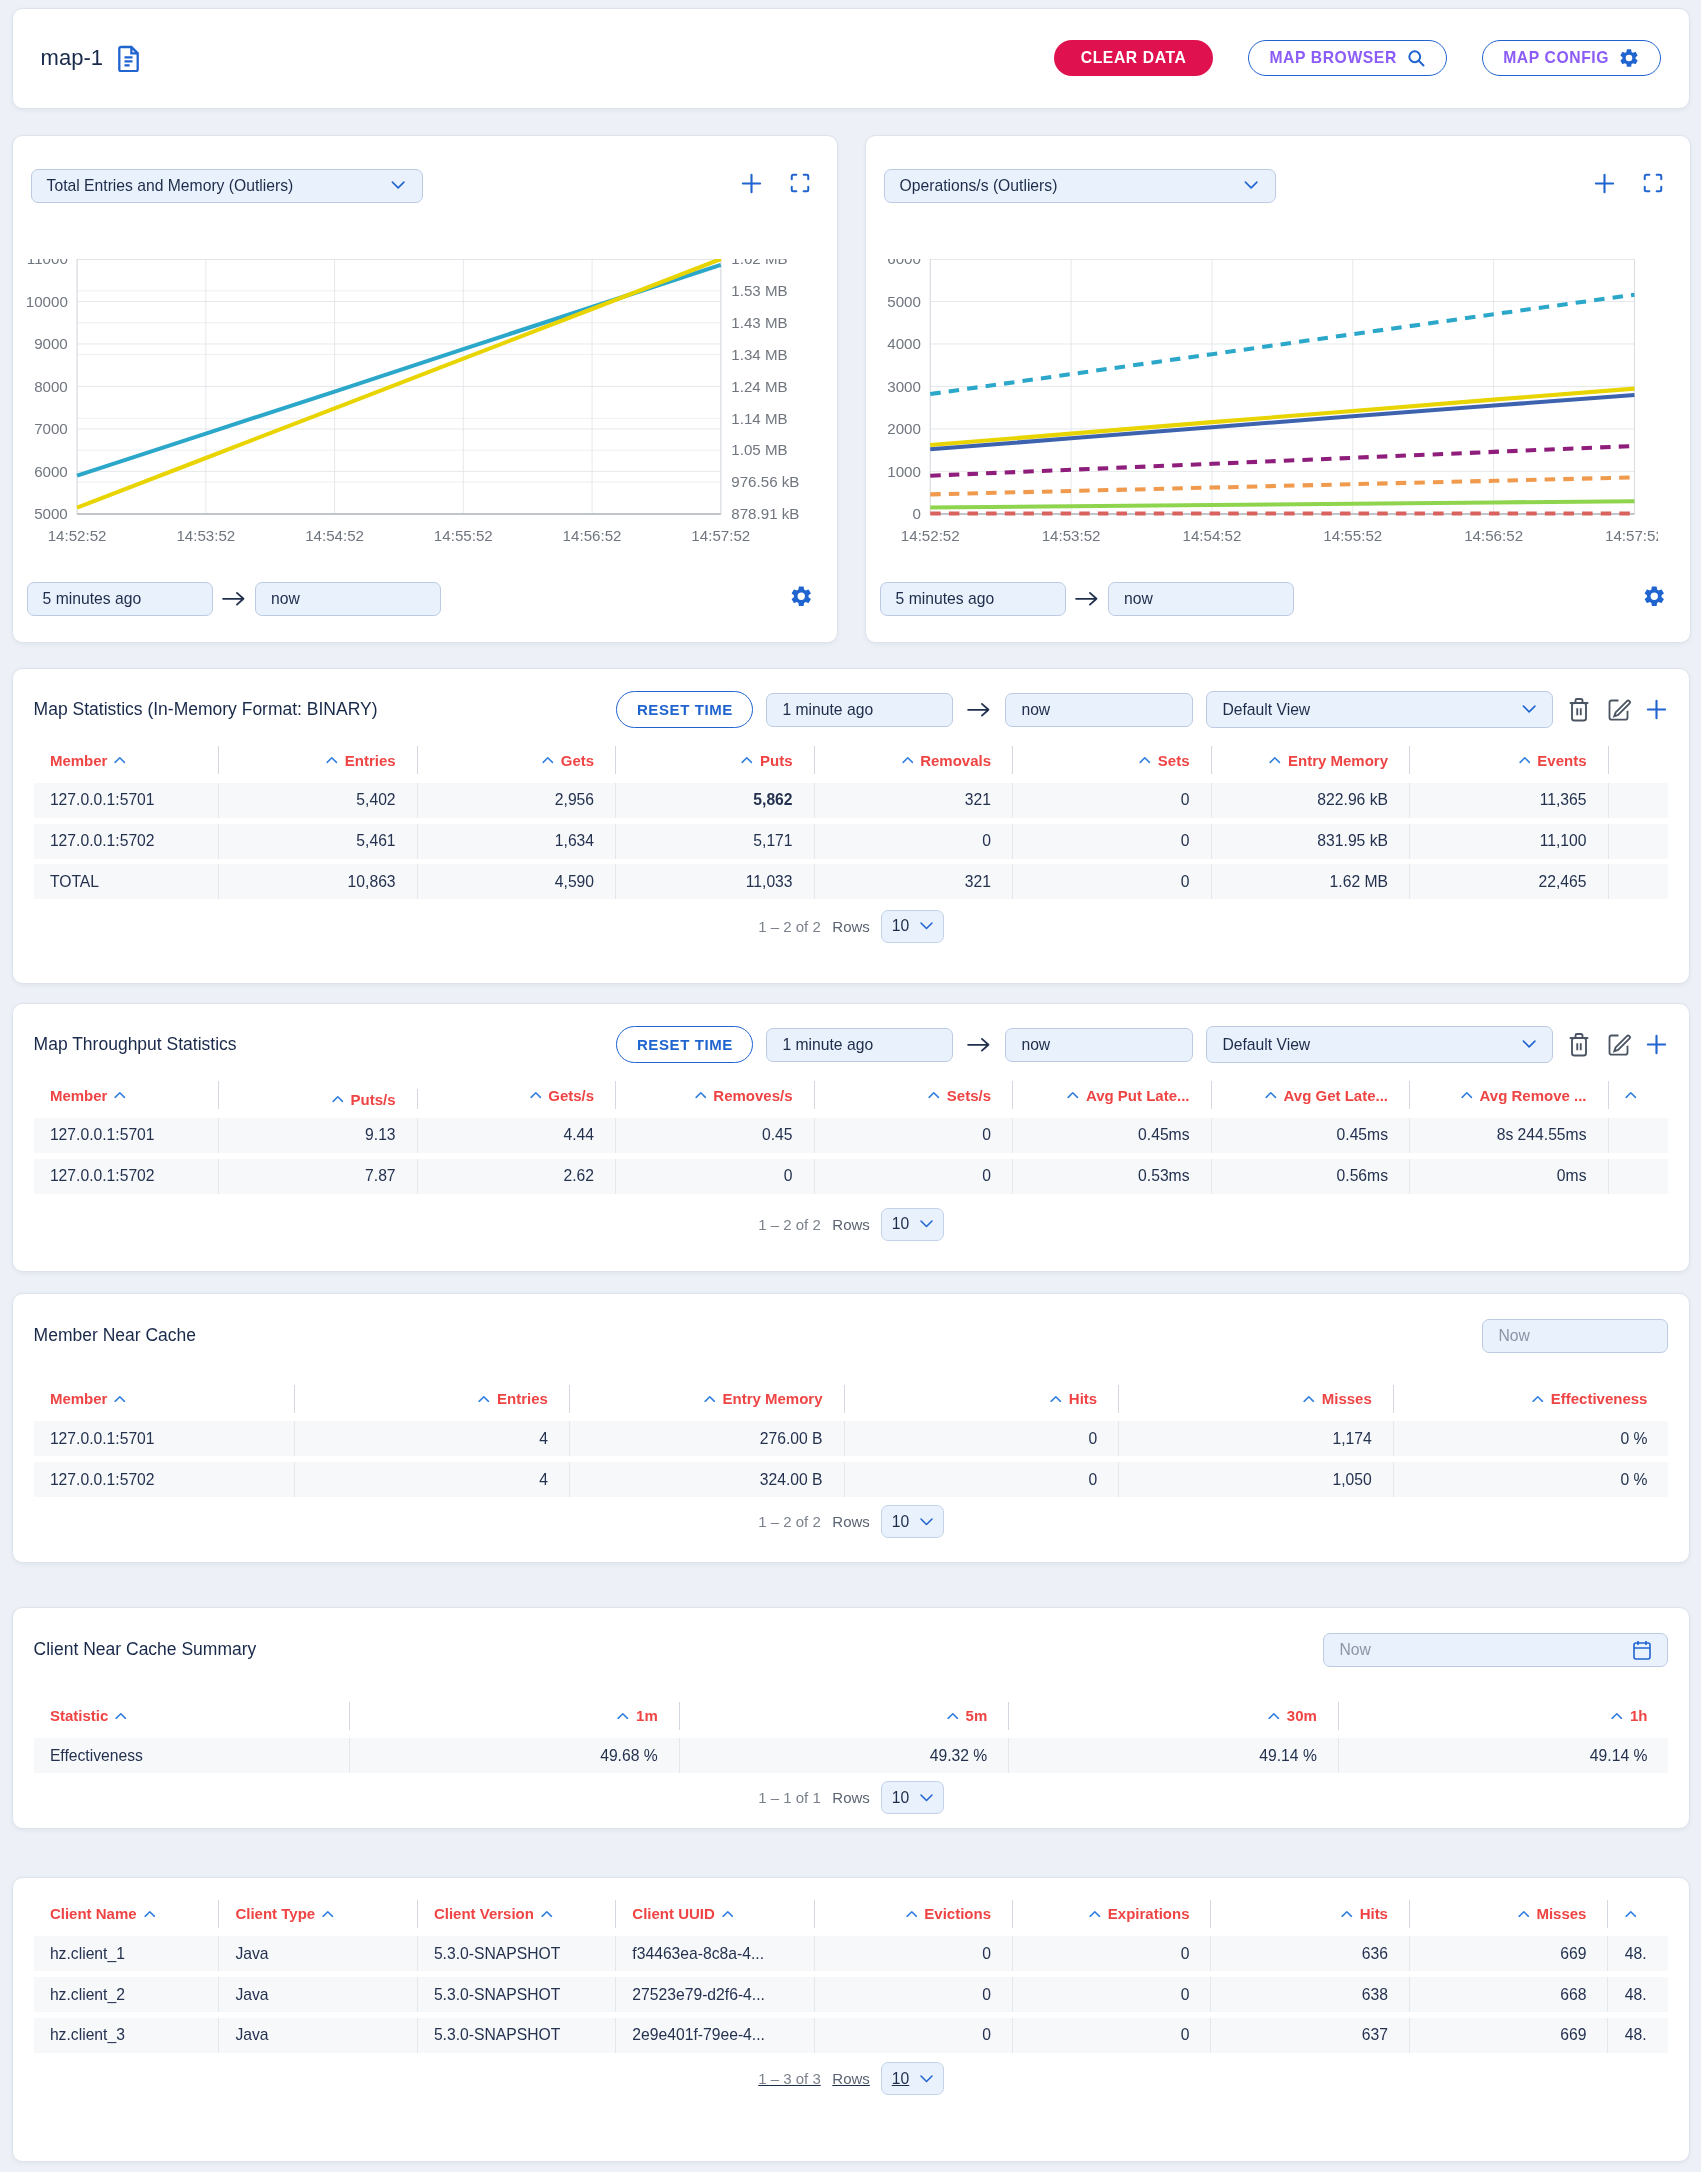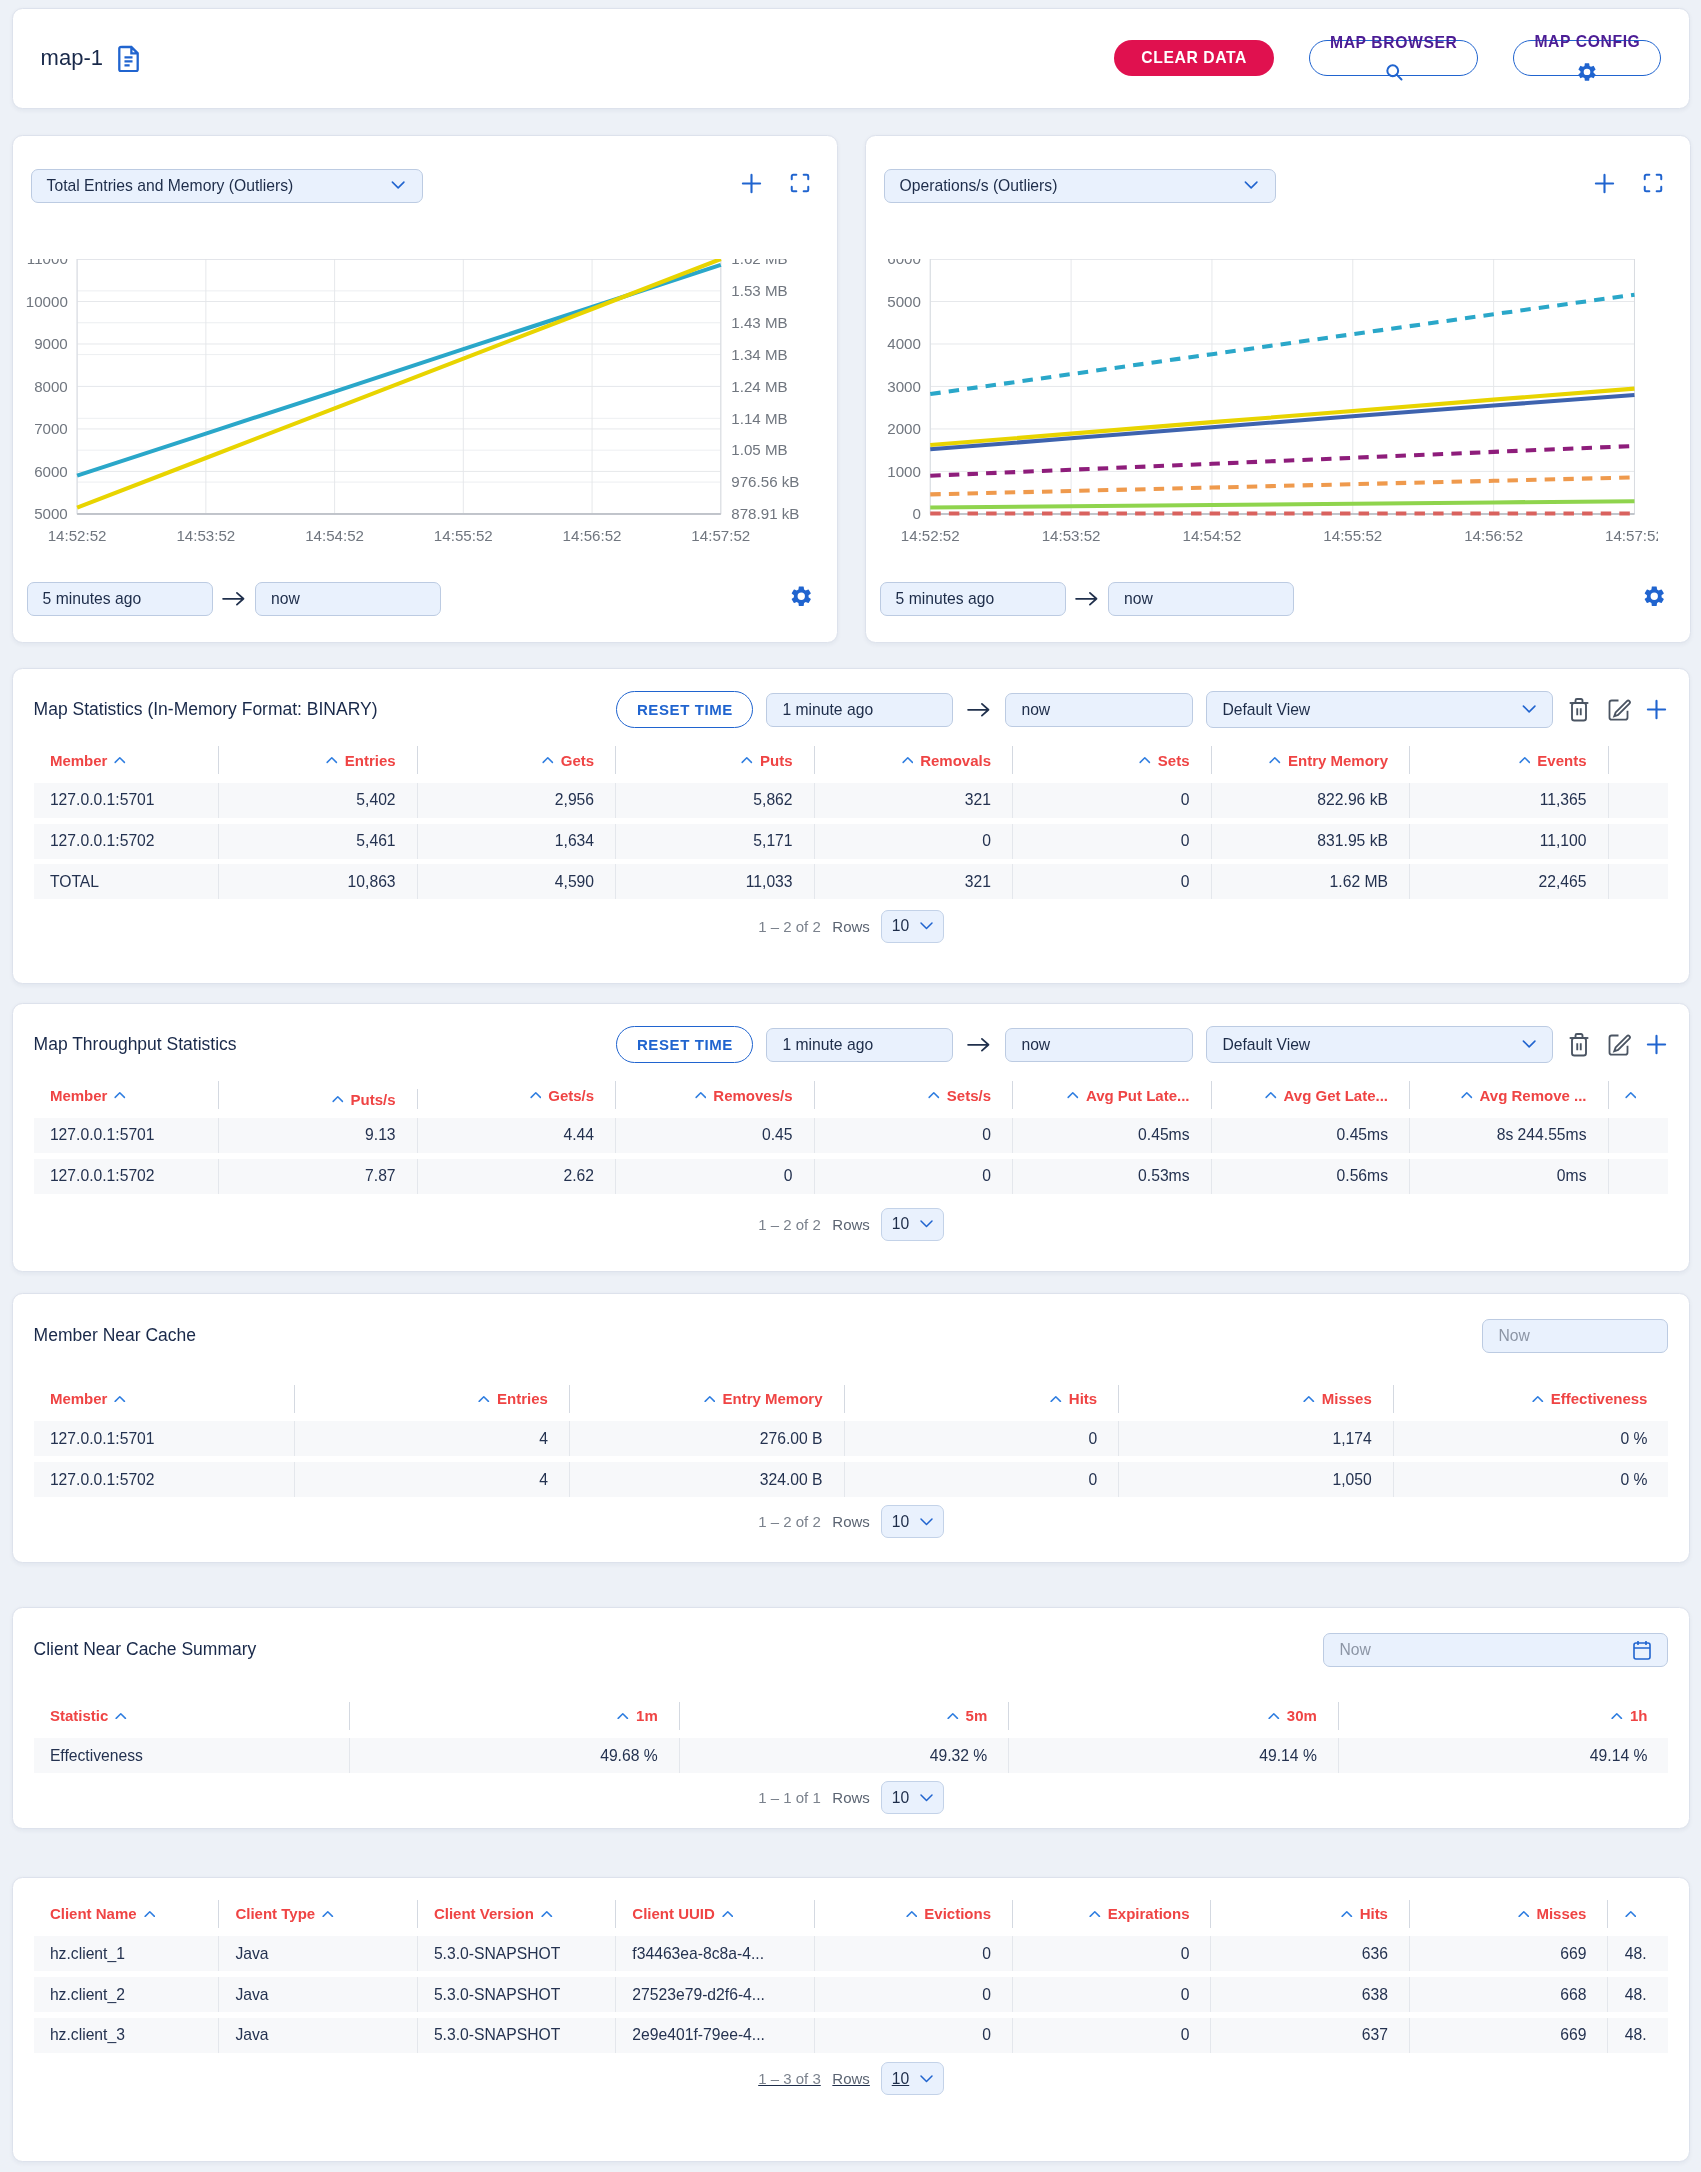--- a/index.html
+++ b/index.html
@@ -28,21 +28,21 @@
   .title-wrap{display:flex;align-items:center;gap:14px;}
   h1{font-size:22px;font-weight:400;margin:0;color:#19294a;}
   .header-actions{display:flex;align-items:center;gap:35px;}
   .btn{
     height:36px;border-radius:18.6px;
     font-size:15.7px;font-weight:700;letter-spacing:0.6px;
     display:flex;align-items:center;justify-content:center;
     border:none;font-family:inherit;cursor:pointer;white-space:nowrap;
   }
   .btn-danger{background:#e0114f;color:#fff;padding:0 27px;}
-  .btn-outline{background:#fff;color:#4c1d95;border:1.7px solid #2064cf;padding:0 20px;gap:9.3px;flex-direction:column;}
+  .btn-outline{background:#fff;color:#8b5cf6;border:1.7px solid #2064cf;padding:0 20px;gap:9.3px;}
   
   .charts-row{display:flex;gap:27px;margin:26px 11.6px 0;}
   .chart-card{position:relative;width:826px;height:508px;flex:none;}
   .chart-select{
     position:absolute;top:33px;left:18px;width:392px;height:34px;
     background:#e9f1fd;border:0.6px solid #bccbe2;border-radius:7px;
     display:flex;align-items:center;justify-content:space-between;
     padding:0 15px;font-size:15.7px;color:#1d2c49;box-sizing:border-box;cursor:pointer;
   }
   .chart-icons{position:absolute;top:36px;right:26px;display:flex;gap:26px;align-items:center;}
@@ -416,21 +416,21 @@
           <span class="hlbl">Events</span>
         </div>
         <div class="t-hcell al-l" style="width: 60px;">
           <span class="hlbl"></span>
         </div>
       </div>
       <div class="t-row first">
         <div class="t-cell al-l" style="width: 186px;">127.0.0.1:5701</div>
         <div class="t-cell al-r" style="width: 199px;">5,402</div>
         <div class="t-cell al-r" style="width: 199px;">2,956</div>
-        <div class="t-cell al-r" style="width: 199px;">5,862</div>
+        <div class="t-cell al-r" style="width: 199px; font-weight: bold;">5,862</div>
         <div class="t-cell al-r" style="width: 199px;">321</div>
         <div class="t-cell al-r" style="width: 199px;">0</div>
         <div class="t-cell al-r" style="width: 199px;">822.96 kB</div>
         <div class="t-cell al-r" style="width: 199px;">11,365</div>
         <div class="t-cell al-l" style="width: 60px;"></div>
       </div>
       <div class="t-row">
         <div class="t-cell al-l" style="width: 186px;">127.0.0.1:5702</div>
         <div class="t-cell al-r" style="width: 199px;">5,461</div>
         <div class="t-cell al-r" style="width: 199px;">1,634</div>

